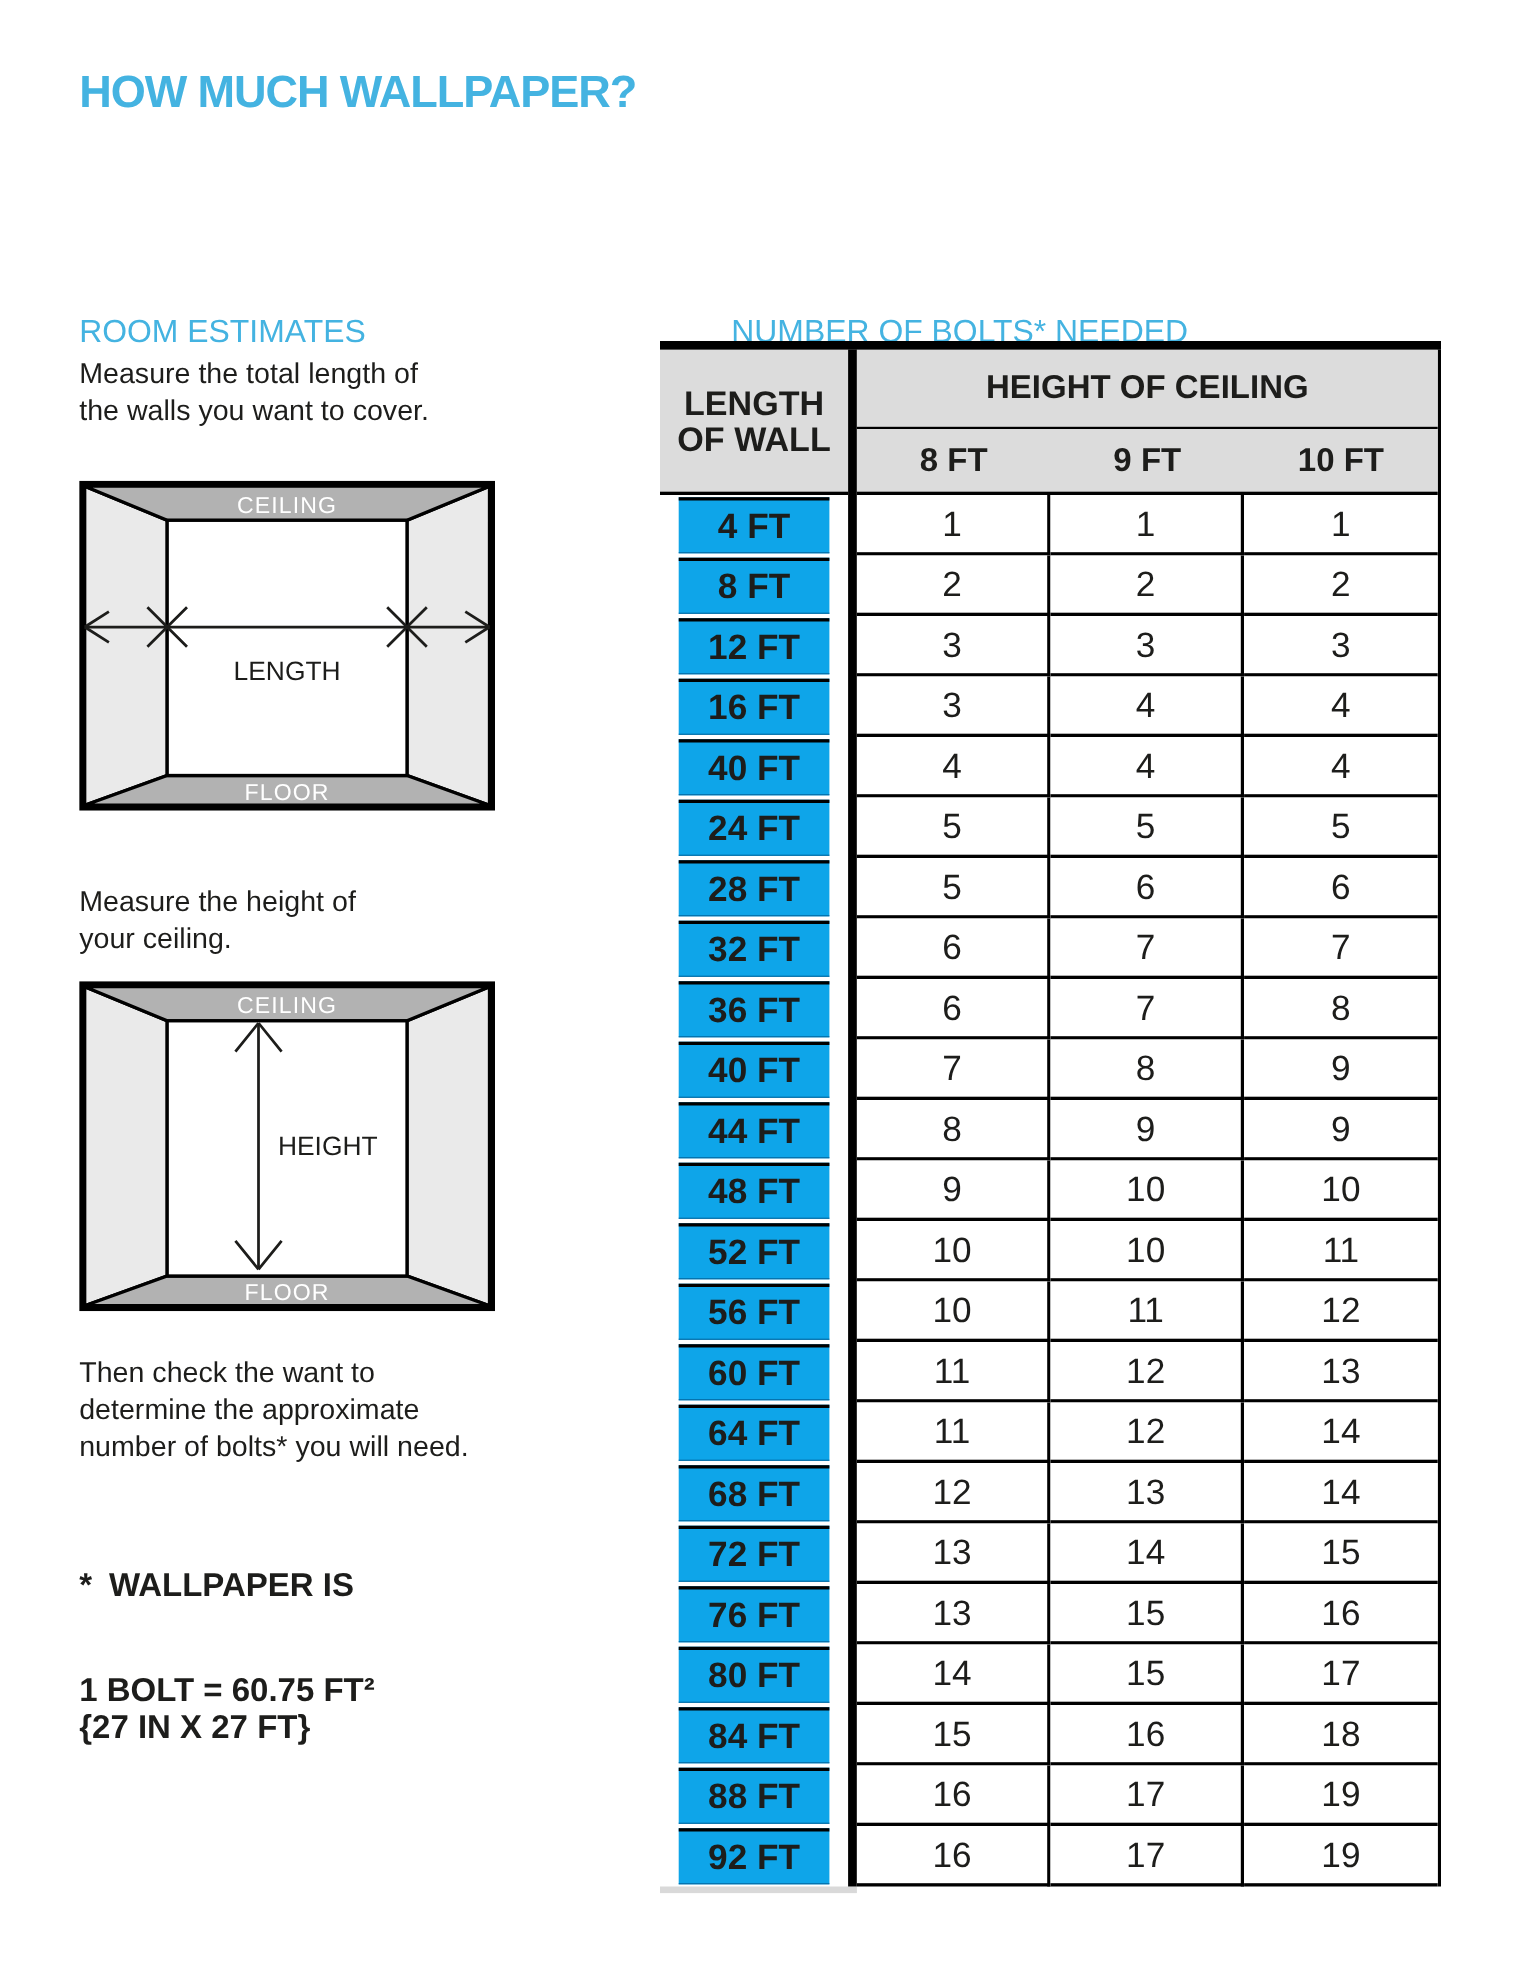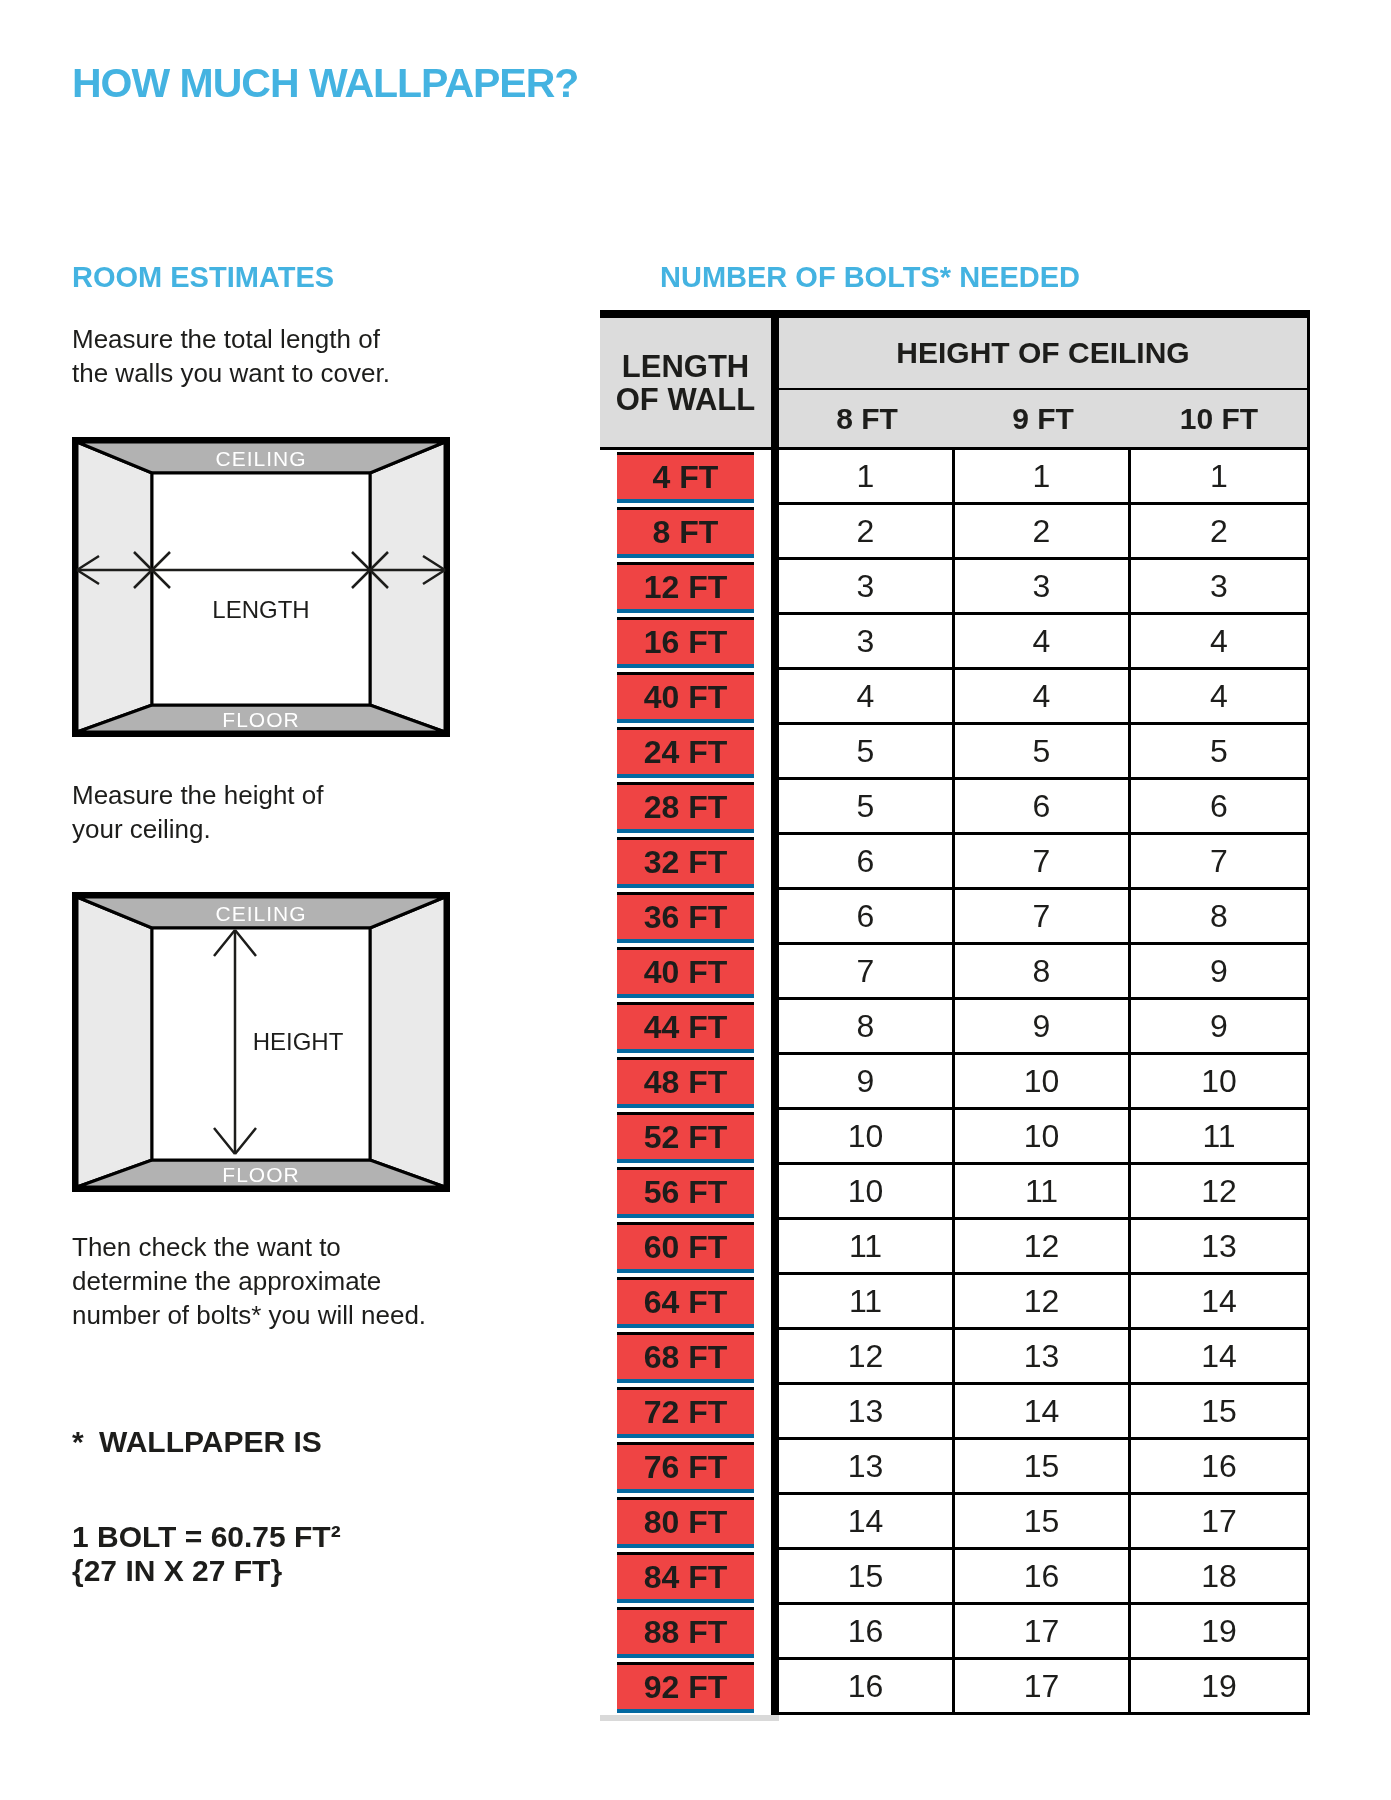--- a/index.html
+++ b/index.html
@@ -1,28 +1,28 @@
 <!DOCTYPE html>
 <html><head>
 <meta charset="utf-8">
 <style>
   html,body{margin:0;padding:0;background:#ffffff;}
   body{width:1391px;height:1800px;position:relative;font-family:"Liberation Sans",sans-serif;color:#1d1d1b;overflow:hidden;}
   .abs{position:absolute;}
 
   
   .page-title{left:72px;top:60px;font-size:41px;font-weight:bold;letter-spacing:-1px;color:#44b3e1;white-space:nowrap;}
-  .blue-heading{font-size:29px;font-weight:bold;color:#44b3e1;white-space:nowrap;}
+  .blue-heading{font-size:29px;font-weight:normal;color:#44b3e1;white-space:nowrap;margin-top:25px;}
   .h-room{left:72px;top:261px;}
   .h-bolts{left:600px;top:261px;width:480px;text-align:right;}
 
   
   .para{font-size:26px;line-height:34px;color:#1d1d1b;}
   .p1{left:72px;top:322px;}
-  .p2{left:72px;top:778px;}
+  .p2{left:72px;top:802px;}
   .p3{left:72px;top:1230px;}
 
   
   .fn{left:72px;top:1424px;font-size:30px;font-weight:bold;line-height:36px;}
   .fn-line{position:relative;padding-left:27px;}
   .fn-ast{position:absolute;left:0;top:0;}
   .beq{left:72px;top:1520px;font-size:30px;font-weight:bold;line-height:34px;}
 
   
   .diagram{width:378px;height:300px;}
@@ -35,21 +35,21 @@
   .topbar{height:8px;background:#000;}
   .thead{display:flex;height:132px;}
   .lw-head{width:171px;background:#dcdcdc;border-bottom:3px solid #000;display:flex;flex-direction:column;align-items:center;justify-content:center;font-weight:bold;font-size:31px;line-height:33px;box-sizing:border-box;}
   .vdivider{width:8px;background:#000;}
   .hoc{flex:1;display:flex;flex-direction:column;border-right:3px solid #000;box-sizing:border-box;}
   .hoc-title{height:72px;background:#dcdcdc;border-bottom:2px solid #000;display:flex;align-items:center;justify-content:center;font-weight:bold;font-size:30px;box-sizing:border-box;}
   .hoc-cols{height:60px;background:#dcdcdc;border-bottom:3px solid #000;display:flex;box-sizing:border-box;}
   .hoc-col{flex:1;display:flex;align-items:center;justify-content:center;font-weight:bold;font-size:30px;}
   .tbody{display:flex;}
   .col-left{width:171px;display:flex;flex-direction:column;}
-  .lw-cell{height:51px;margin:2px 17px;border-top:3px solid #000;border-bottom:4px solid #0369a1;background:#ef4444;display:flex;align-items:center;justify-content:center;font-weight:bold;font-size:32px;box-sizing:border-box;}
+  .lw-cell{height:51px;margin:2px 17px;border-top:3px solid #000;border-bottom:1px solid #0369a1;background:#0ea5e9;display:flex;align-items:center;justify-content:center;font-weight:bold;font-size:32px;box-sizing:border-box;}
   .dgrid{flex:1;display:grid;grid-template-columns:repeat(3,1fr);grid-auto-rows:55px;border-right:3px solid #000;box-sizing:border-box;}
   .d-cell{border-bottom:3px solid #000;border-right:3px solid #000;background:#fff;display:flex;align-items:center;justify-content:center;font-size:32px;box-sizing:border-box;}
   .d-cell:nth-child(3n){border-right:none;}
   .bottom-strip{width:179px;height:6px;background:#d9d9d9;}
 </style>
 </head>
 <body>
 
 <div class="abs page-title">HOW MUCH WALLPAPER?</div>
 

